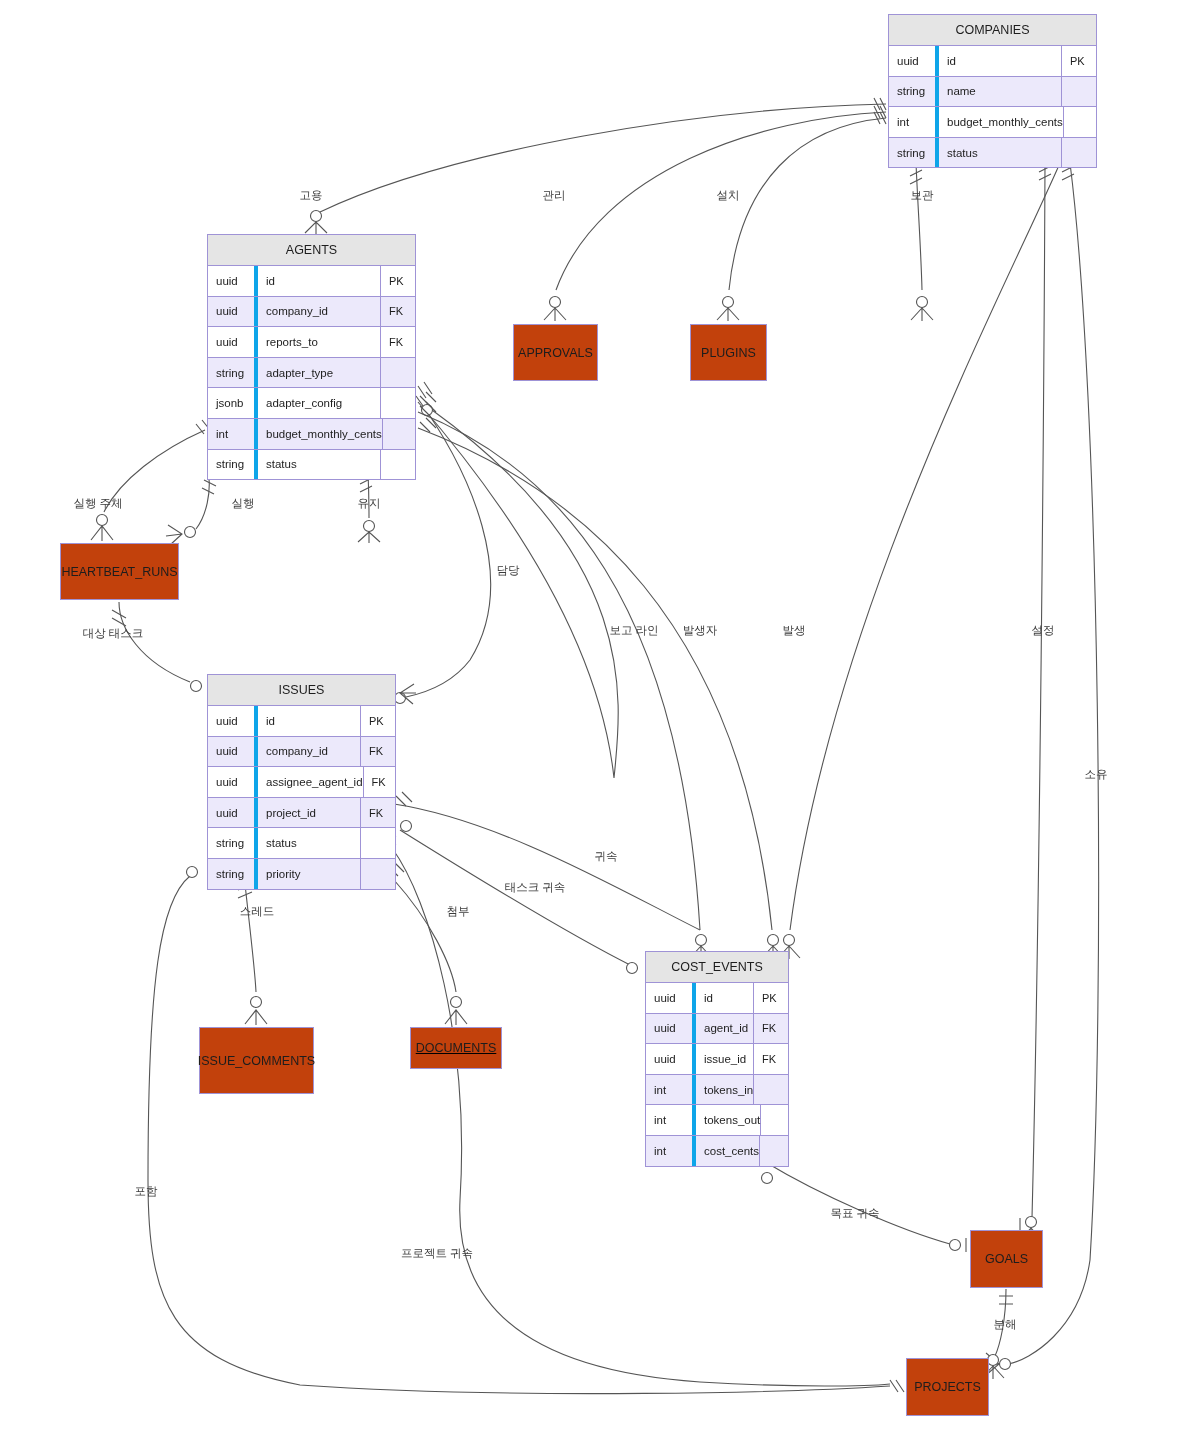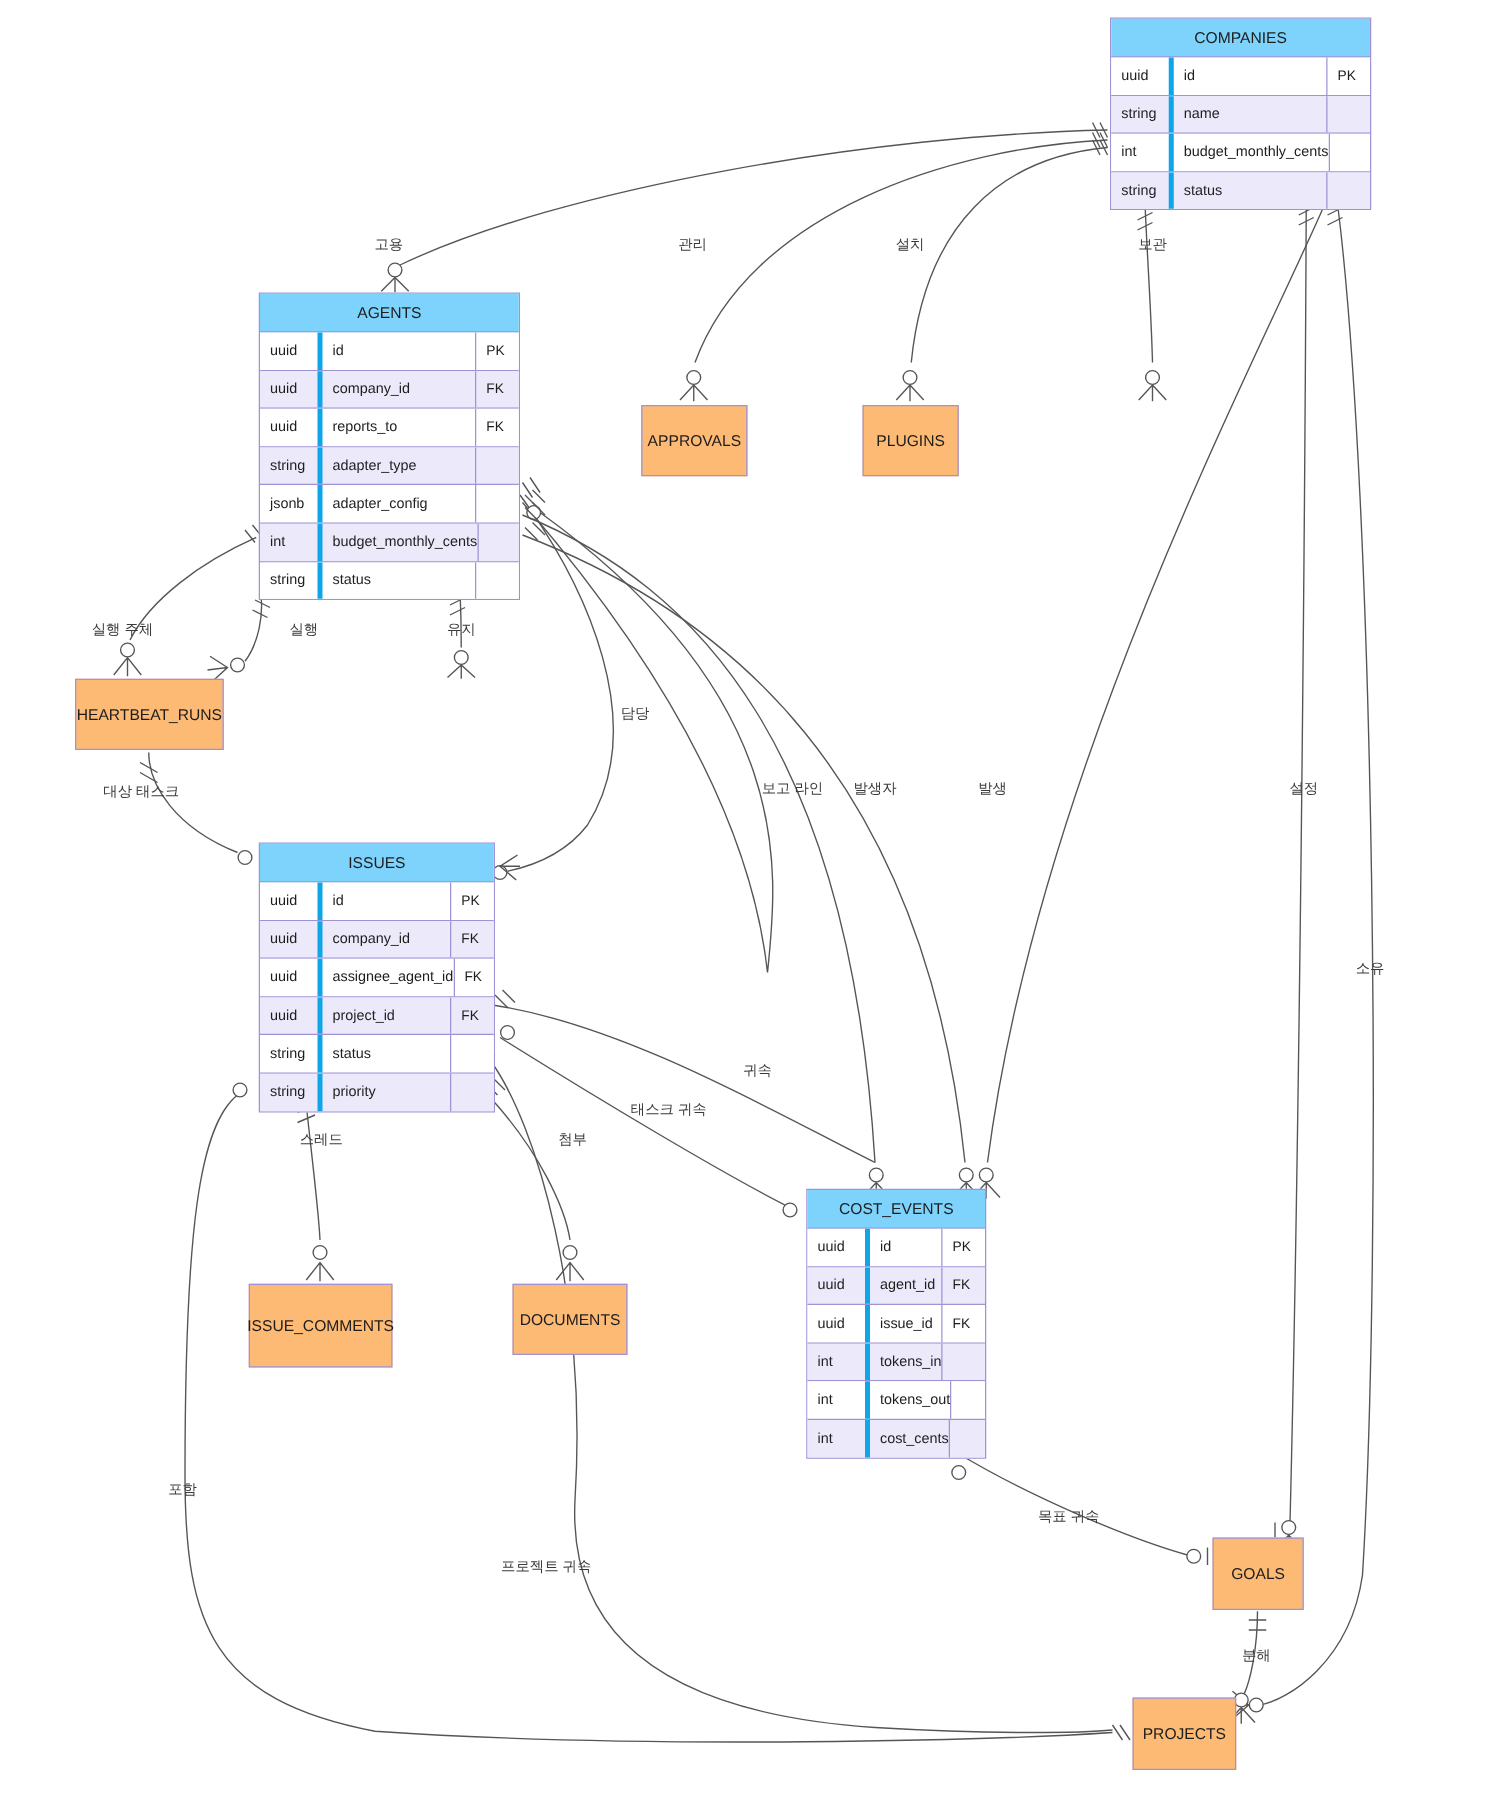--- a/index.html
+++ b/index.html
@@ -5,24 +5,24 @@
   html,body{margin:0;padding:0;background:#ffffff;}
   body{width:1202px;height:1440px;font-family:"Liberation Sans",sans-serif;}
   #stage{position:relative;width:1202px;height:1440px;overflow:hidden;}
   svg#wires{position:absolute;left:0;top:0;width:1202px;height:1440px;}
   .edge{fill:none;stroke:#555555;stroke-width:1.1;}
   .mark{fill:none;stroke:#555555;stroke-width:1.1;}
   .mark-fill{fill:#ffffff;stroke:#555555;stroke-width:1.1;}
   .elabel{font-family:"Liberation Sans",sans-serif;font-size:11.5px;fill:#3a3a3a;}
 
   .ent{position:absolute;box-sizing:border-box;border:1px solid #9f93d6;
-       background:#fdba74;}
+       background:#c2410c;}
   .tbl{position:absolute;box-sizing:border-box;border:1px solid #9f93d6;background:#ffffff;}
   .tbl .ttl{font-size:12.5px;color:#1d1d1d;text-align:center;padding:8px 6px;
-            background:#7dd3fc;border-bottom:1px solid #9f93d6;}
+            background:#e5e5e5;border-bottom:1px solid #9f93d6;}
   .rows{display:block;}
   .row{display:flex;border-bottom:1px solid #9f93d6;height:29.6px;}
   .row:last-child{border-bottom:none;}
   .row.alt{background:#ECE9FB;}
   .row.plain{background:#ffffff;}
   .c-type{width:50px;flex:0 0 50px;border-right:4px solid #0ea5e9;
           font-size:11.5px;color:#1d1d1d;display:flex;align-items:center;padding-left:8px;box-sizing:border-box;}
   .c-name{flex:1 1 auto;border-right:1px solid #9f93d6;font-size:11.5px;color:#1d1d1d;
           display:flex;align-items:center;padding-left:8px;box-sizing:border-box;}
   .c-key{width:34px;flex:0 0 34px;font-size:11px;color:#1d1d1d;
@@ -317,21 +317,21 @@
   </div>
   <div class="ent" style="left: 690px; top: 324px; width: 77px; height: 57px;">
     <div class="center">PLUGINS</div>
   </div>
   <div class="ent" style="left: 60px; top: 543px; width: 119px; height: 57px;">
     <div class="center">HEARTBEAT_RUNS</div>
   </div>
   <div class="ent" style="left: 199px; top: 1027px; width: 115px; height: 67px;">
     <div class="center">ISSUE_COMMENTS</div>
   </div>
-  <div class="ent" style="left: 410px; top: 1027px; width: 92px; height: 57px;">
+  <div class="ent" style="left: 410px; top: 1027px; width: 92px; height: 42px; text-decoration: underline;">
     <div class="center">DOCUMENTS</div>
   </div>
   <div class="ent" style="left: 970px; top: 1230px; width: 73px; height: 58px;">
     <div class="center">GOALS</div>
   </div>
   <div class="ent" style="left: 906px; top: 1358px; width: 83px; height: 58px;">
     <div class="center">PROJECTS</div>
   </div>
 
 </div>

